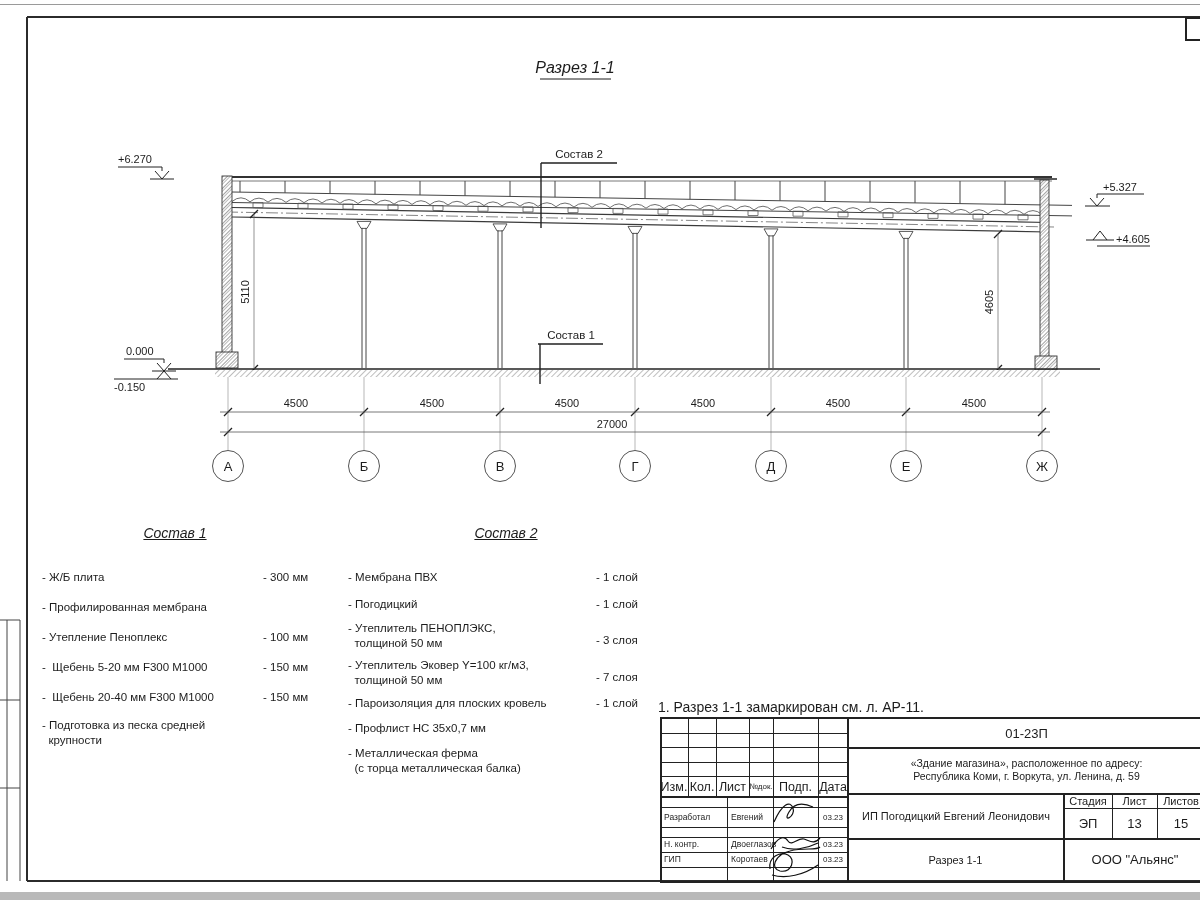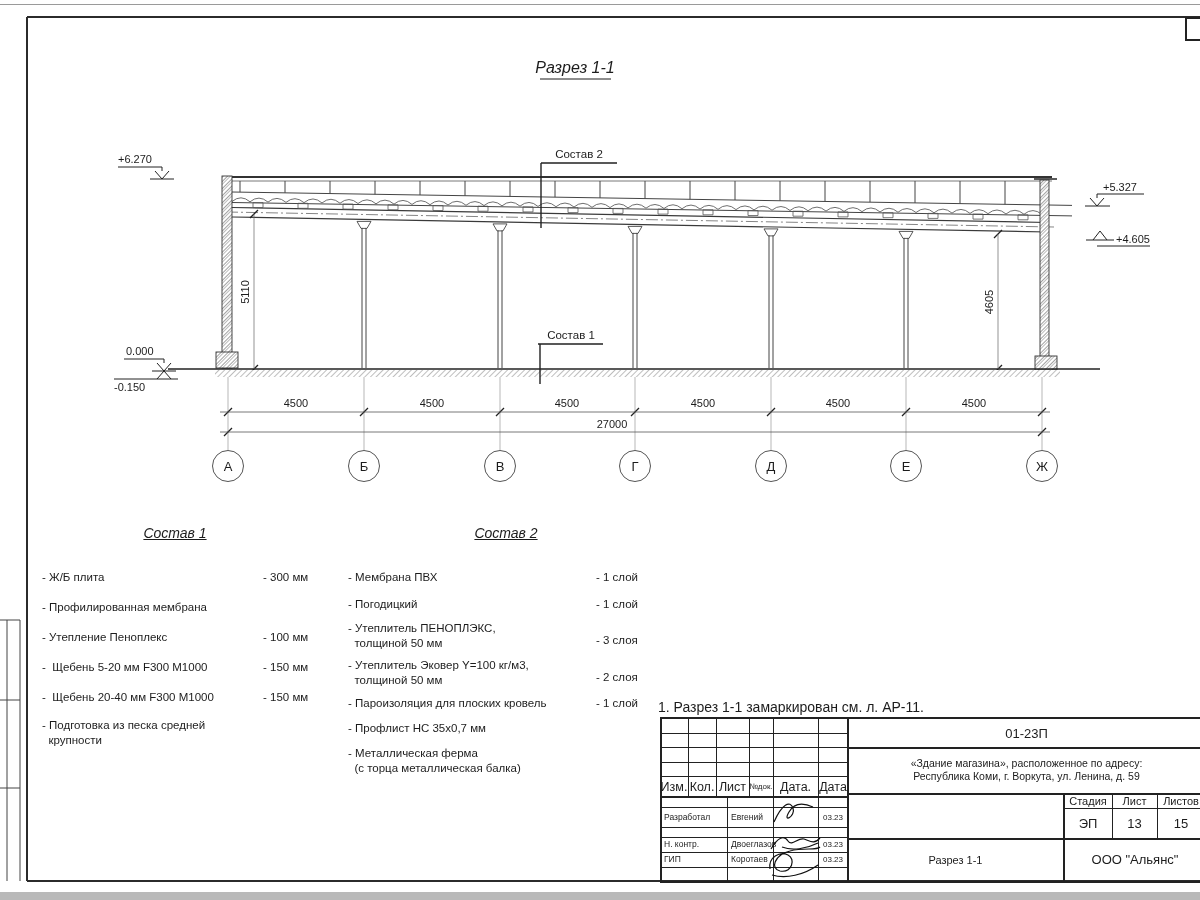--- a/index.html
+++ b/index.html
@@ -170,21 +170,21 @@
   <div class="listhead" style="left:446px;top:525px;"><span>Состав 2</span></div>
   <div class="listname" style="left:348px;top:570px;width:240px;">- Мембрана ПВХ</div>
   <div class="listval" style="left:596px;top:570px;">- 1 слой</div>
   <div class="listname" style="left:348px;top:597px;width:240px;">- Погодицкий</div>
   <div class="listval" style="left:596px;top:597px;">- 1 слой</div>
   <div class="listname" style="left:348px;top:621px;width:240px;">- Утеплитель ПЕНОПЛЭКС,
   толщиной 50 мм</div>
   <div class="listval" style="left:596px;top:633px;">- 3 слоя</div>
   <div class="listname" style="left:348px;top:658px;width:250px;">- Утеплитель Эковер Y=100 кг/м3,
   толщиной 50 мм</div>
-  <div class="listval" style="left:596px;top:670px;">- 2 слоя</div>
+  <div class="listval" style="left:596px;top:670px;">- 7 слоя</div>
   <div class="listname" style="left:348px;top:696px;width:240px;">- Пароизоляция для плоских кровель</div>
   <div class="listval" style="left:596px;top:696px;">- 1 слой</div>
   <div class="listname" style="left:348px;top:721px;width:240px;">- Профлист НС 35х0,7 мм</div>
   <div class="listname" style="left:348px;top:746px;width:240px;">- Металлическая ферма
   (с торца металлическая балка)</div>
 </div>
 
 
 <div class="note" style="left:658px;top:699px;">1. Разрез 1-1 замаркирован см. л. АР-11.</div>
 
@@ -217,21 +217,21 @@
   <div class="hl" style="left:188px;top:121px;width:357px;height:2px;"></div>
   <div class="hl" style="left:403px;top:91px;width:142px;height:1px;"></div>
   <div class="vl" style="left:403px;top:76px;width:2px;height:90px;"></div>
   <div class="vl" style="left:452px;top:76px;width:1px;height:45px;"></div>
   <div class="vl" style="left:497px;top:76px;width:1px;height:45px;"></div>
 
   <div class="cell f12" style="left:0;top:60px;width:28px;height:19px;">Изм.</div>
   <div class="cell f12" style="left:28px;top:60px;width:28px;height:19px;">Кол.</div>
   <div class="cell f12" style="left:56px;top:60px;width:33px;height:19px;">Лист</div>
   <div class="cell f8" style="left:89px;top:60px;width:24px;height:19px;">№док.</div>
-  <div class="cell f12" style="left:113px;top:60px;width:45px;height:19px;">Дата.</div>
+  <div class="cell f12" style="left:113px;top:60px;width:45px;height:19px;">Подп.</div>
   <div class="cell f12" style="left:158px;top:60px;width:30px;height:19px;">Дата</div>
 
   <div class="lcell f9" style="left:2px;top:92px;width:64px;height:16px;">Разработал</div>
   <div class="lcell f9" style="left:69px;top:92px;width:44px;height:16px;">Евгений</div>
   <div class="cell f8" style="left:158px;top:92px;width:30px;height:16px;">03.23</div>
   <div class="lcell f9" style="left:2px;top:119px;width:64px;height:16px;">Н. контр.</div>
   <div class="lcell f9" style="left:69px;top:119px;width:44px;height:16px;">Двоеглазов</div>
   <div class="cell f8" style="left:158px;top:119px;width:30px;height:16px;">03.23</div>
   <div class="lcell f9" style="left:2px;top:134px;width:64px;height:16px;">ГИП</div>
   <div class="lcell f9" style="left:69px;top:134px;width:44px;height:16px;">Коротаев</div>
@@ -243,20 +243,21 @@
   <svg class="abs" style="left:108px;top:112px;" width="56" height="26">
     <path d="M3,20 C10,8 16,6 20,12 C24,18 30,8 36,10 C42,12 46,16 52,9 M14,18 C24,22 38,20 50,14" fill="none" stroke="#111" stroke-width="1.2"></path>
   </svg>
   <svg class="abs" style="left:104px;top:124px;" width="62" height="40">
     <path d="M6,28 C4,16 16,10 24,14 C32,18 28,32 16,30 C6,28 10,14 26,10 C40,6 52,10 56,6 M8,34 C22,38 40,34 54,24" fill="none" stroke="#111" stroke-width="1.2"></path>
   </svg>
 
   <div class="cell f13" style="left:188px;top:2px;width:357px;height:28px;">01-23П</div>
   <div class="cell f10 pre" style="left:188px;top:31px;width:357px;height:44px;">«Здание магазина», расположенное по адресу:
 Республика Коми, г. Воркута, ул. Ленина, д. 59</div>
+  <div class="cell f11" style="left:190px;top:78px;width:212px;height:42px;">ИП Погодицкий Евгений Леонидович</div>
   <div class="cell f11" style="left:404px;top:76px;width:48px;height:15px;">Стадия</div>
   <div class="cell f11" style="left:452px;top:76px;width:45px;height:15px;">Лист</div>
   <div class="cell f11" style="left:497px;top:76px;width:48px;height:15px;">Листов</div>
   <div class="cell f13" style="left:404px;top:91px;width:48px;height:30px;text-align:center;">ЭП</div>
   <div class="cell f13" style="left:452px;top:91px;width:45px;height:30px;">13</div>
   <div class="cell f13" style="left:497px;top:91px;width:48px;height:30px;">15</div>
   <div class="cell f11" style="left:188px;top:121px;width:215px;height:43px;">Разрез 1-1</div>
   <div class="cell f13" style="left:405px;top:121px;width:140px;height:43px;">ООО "Альянс"</div>
 </div>
 

